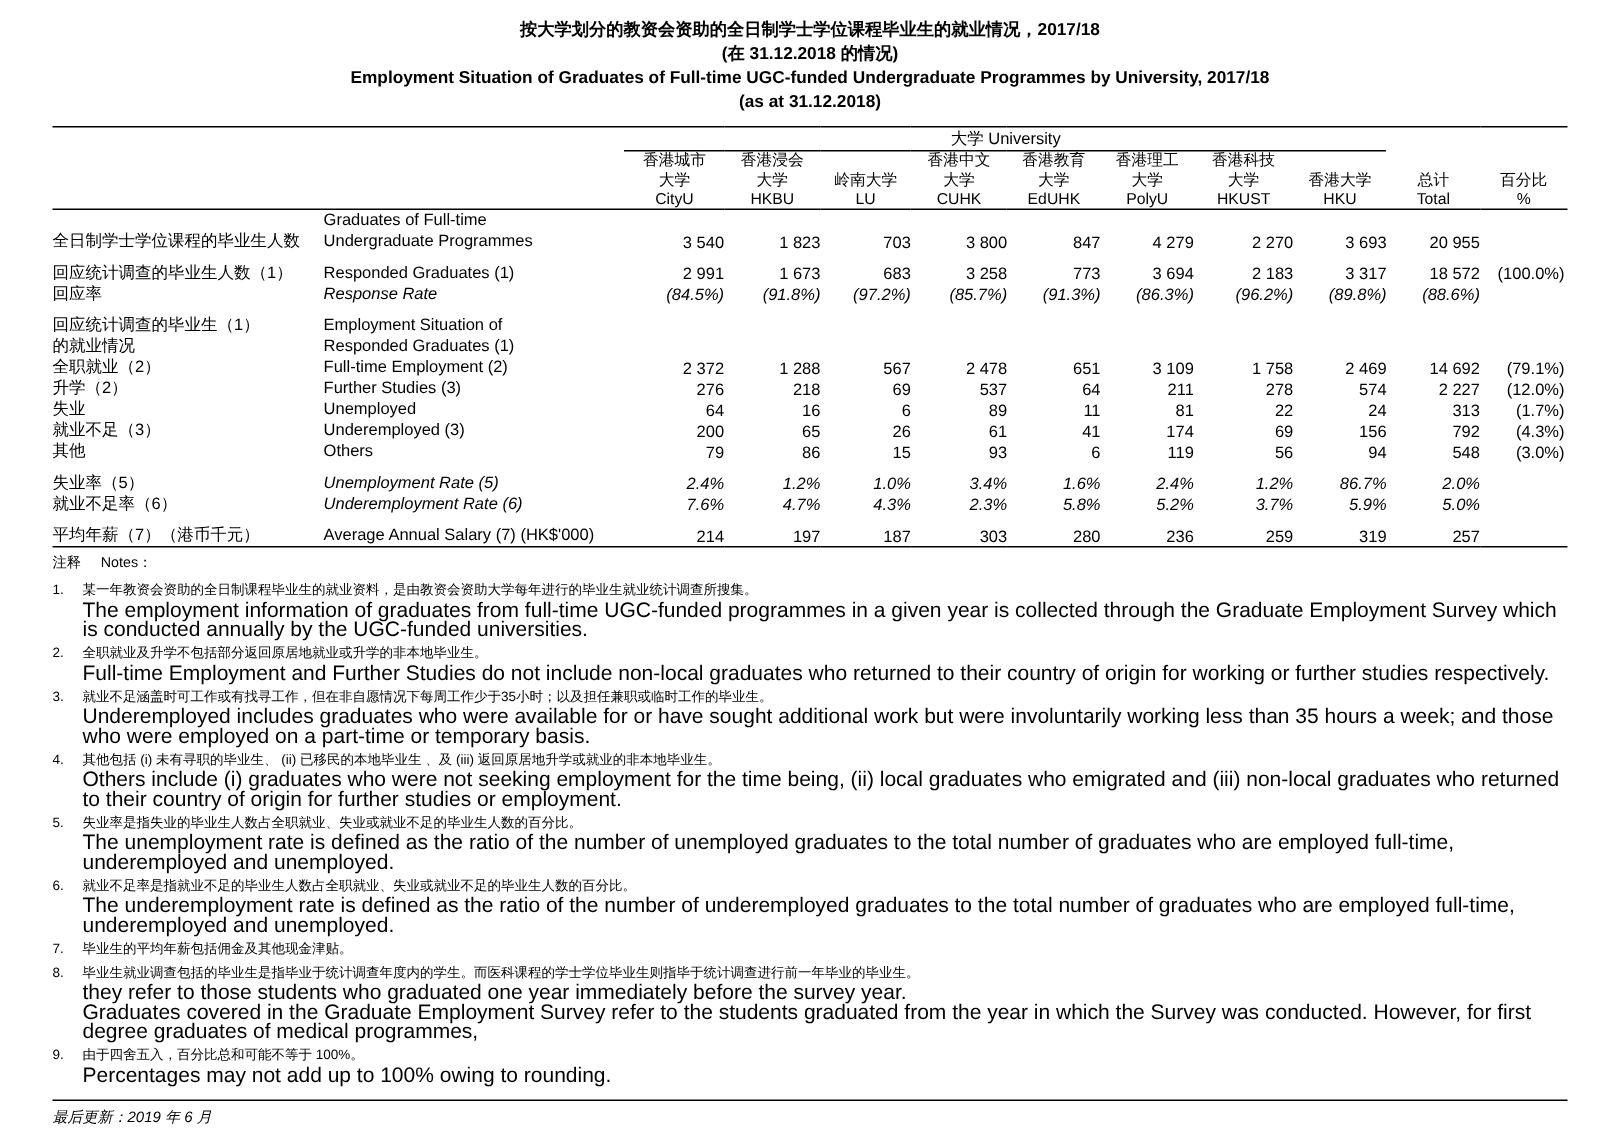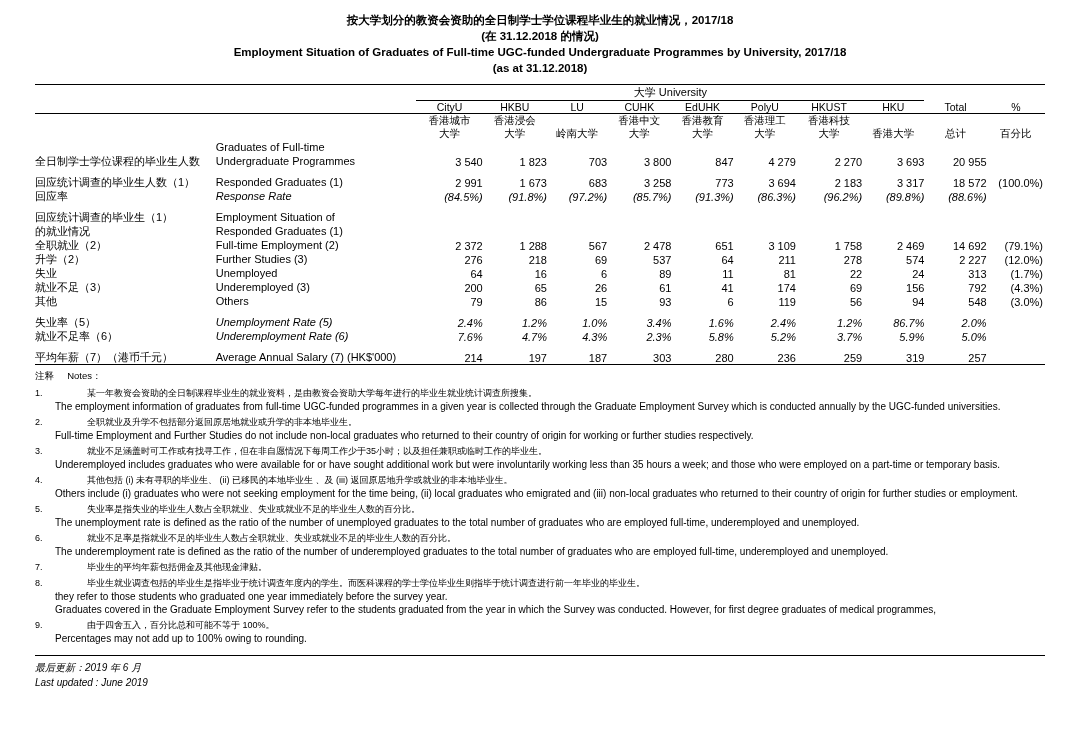--- a/index.html
+++ b/index.html
@@ -123,24 +123,23 @@
   .note-num {
     width: 20px;
     flex: 0 0 20px;
   }
   .note-body {
     flex: 1 1 auto;
   }
   .note-cn {
     font-size: 9px;
     line-height: 13px;
-    margin-left: 32px;
   }
   .note-en {
-    font-size: 10px;
+    font-size: 14px;
     line-height: 13px;
   }
   .footer {
     width: 1010px;
     margin: 10px auto 0 auto;
     border-top: 1.4px solid #000;
     padding-top: 4px;
     font-size: 10px;
     font-style: italic;
     line-height: 15px;
@@ -176,34 +175,20 @@
       <col style="width:62px">
       <col style="width:58px">
     </colgroup>
     <thead>
       <tr>
         <td class="rule-top"></td>
         <td class="rule-top"></td>
         <td class="rule-top uni-group hdr-sep" colspan="8">大学 University</td>
         <td class="rule-top"></td>
         <td class="rule-top"></td>
-      </tr>
-      <tr>
-        <td class="rule-bottom"></td>
-        <td class="rule-bottom"></td>
-        <td class="col-abbr rule-bottom">CityU</td>
-        <td class="col-abbr rule-bottom">HKBU</td>
-        <td class="col-abbr rule-bottom">LU</td>
-        <td class="col-abbr rule-bottom">CUHK</td>
-        <td class="col-abbr rule-bottom">EdUHK</td>
-        <td class="col-abbr rule-bottom">PolyU</td>
-        <td class="col-abbr rule-bottom">HKUST</td>
-        <td class="col-abbr rule-bottom">HKU</td>
-        <td class="col-abbr rule-bottom">Total</td>
-        <td class="col-abbr rule-bottom">%</td>
       </tr>
       <tr>
         <td></td>
         <td></td>
         <td class="col-head">香港城市
 大学</td>
         <td class="col-head">香港浸会
 大学</td>
         <td class="col-head">岭南大学</td>
         <td class="col-head">香港中文
@@ -211,20 +196,34 @@
         <td class="col-head">香港教育
 大学</td>
         <td class="col-head">香港理工
 大学</td>
         <td class="col-head">香港科技
 大学</td>
         <td class="col-head">香港大学</td>
         <td class="col-head">总计</td>
         <td class="col-head">百分比</td>
       </tr>
+      <tr>
+        <td class="rule-bottom"></td>
+        <td class="rule-bottom"></td>
+        <td class="col-abbr rule-bottom">CityU</td>
+        <td class="col-abbr rule-bottom">HKBU</td>
+        <td class="col-abbr rule-bottom">LU</td>
+        <td class="col-abbr rule-bottom">CUHK</td>
+        <td class="col-abbr rule-bottom">EdUHK</td>
+        <td class="col-abbr rule-bottom">PolyU</td>
+        <td class="col-abbr rule-bottom">HKUST</td>
+        <td class="col-abbr rule-bottom">HKU</td>
+        <td class="col-abbr rule-bottom">Total</td>
+        <td class="col-abbr rule-bottom">%</td>
+      </tr>
     </thead>
     <tbody>
 
       <tr>
         <td class="lbl-cn">全日制学士学位课程的毕业生人数</td>
         <td class="lbl-en">Graduates of Full-time
 Undergraduate Programmes</td>
         <td class="num">3 540</td>
         <td class="num">1 823</td>
         <td class="num">703</td>

